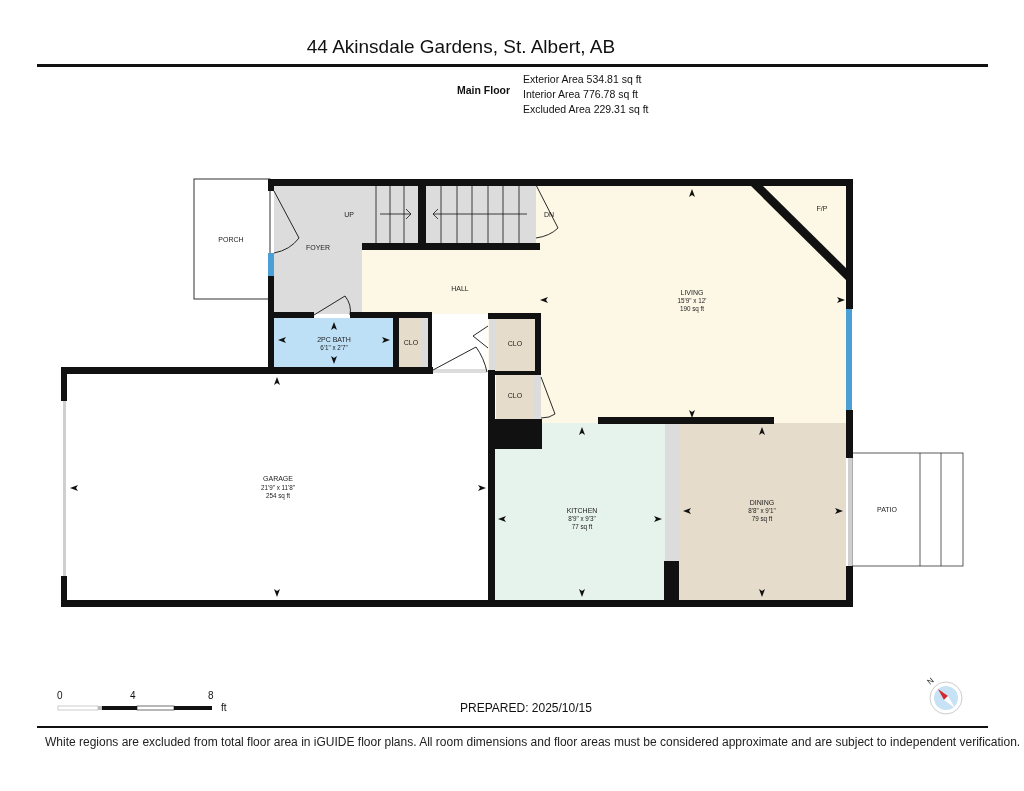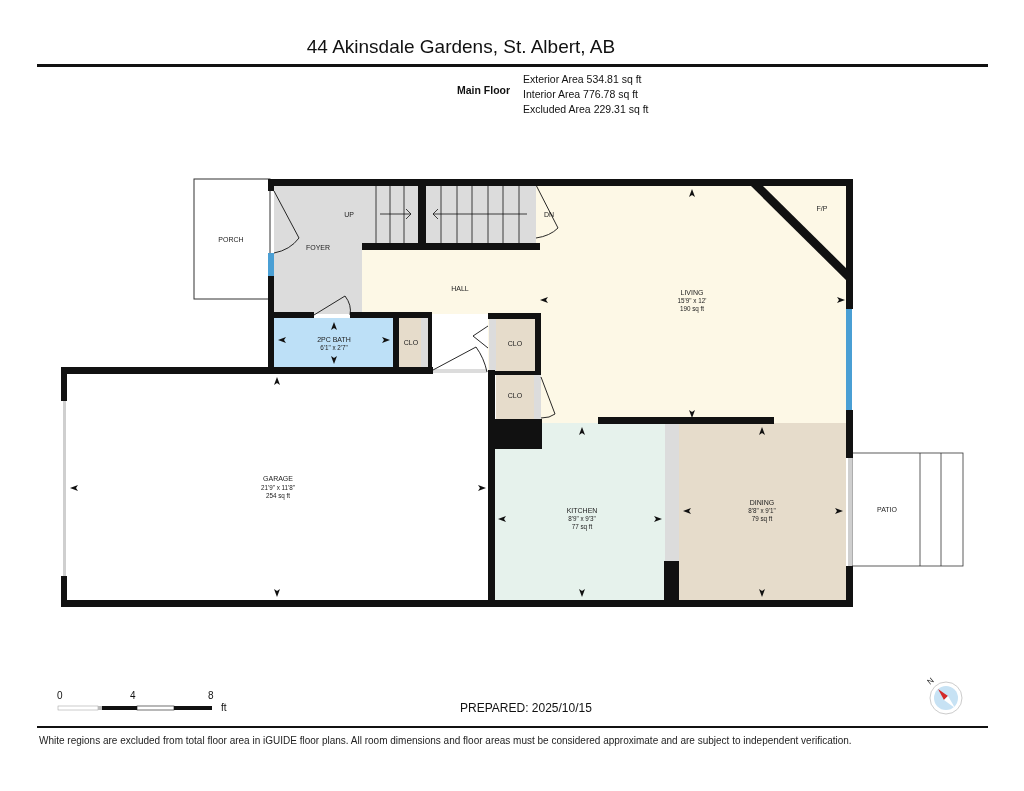--- a/index.html
+++ b/index.html
@@ -10,21 +10,21 @@
   .areas .floor { position:absolute; left:0; top:11px; font-weight:bold; white-space:nowrap; }
   .areas .list { position:absolute; left:66px; top:0; white-space:nowrap; }
   svg.plan { position:absolute; left:0; top:0; }
   .lbl { font-family:"Liberation Sans", sans-serif; font-size:7px; fill:#222; text-anchor:middle; }
   .lbl-sm { font-family:"Liberation Sans", sans-serif; font-size:6.3px; fill:#222; text-anchor:middle; }
   .scale { position:absolute; left:55px; top:690px; }
   .scale .t { position:absolute; top:0; font-size:10px; }
   .scale .ft { position:absolute; left:166px; top:12px; font-size:10px;text-align:center; }
   .prepared { position:absolute; left:460px; top:701px; font-size:12px; }
   .rule-bottom { position:absolute; left:37px; top:726px; width:951px; height:2px; background:#111; }
-  .disclaimer { position:absolute; left:39px; top:735px; font-size:10px; color:#222; white-space:nowrap; }
+  .disclaimer { position:absolute; left:45px; top:735px; font-size:12px; color:#222; white-space:nowrap; }
   .compass { position:absolute; left:924px; top:676px; }
 </style>
 </head>
 <body>
 
 <div class="title">44 Akinsdale Gardens, St. Albert, AB</div>
 <div class="rule-top"></div>
 
 <div class="areas">
   <div class="floor">Main Floor</div>

